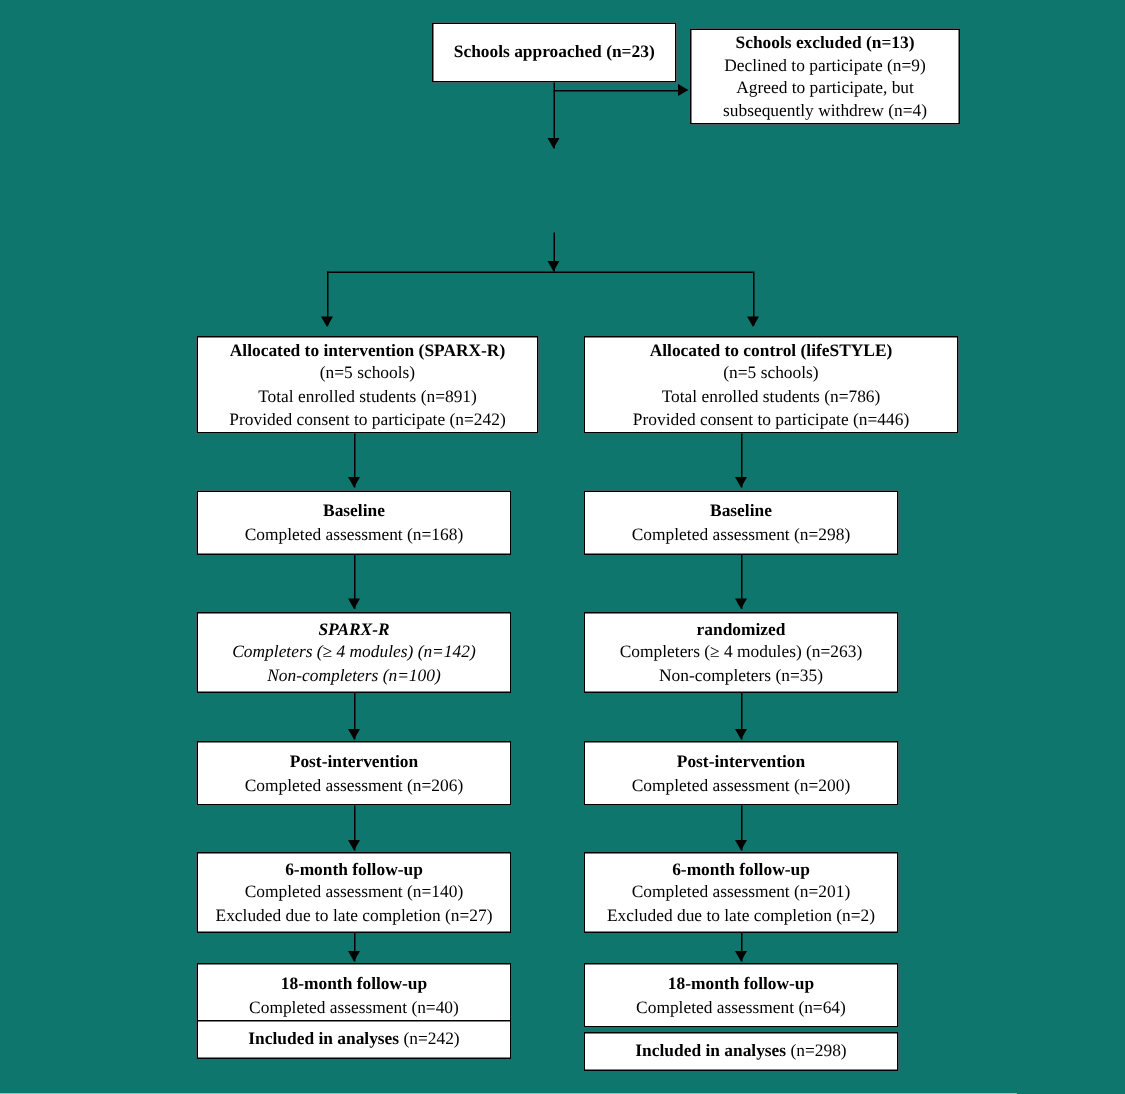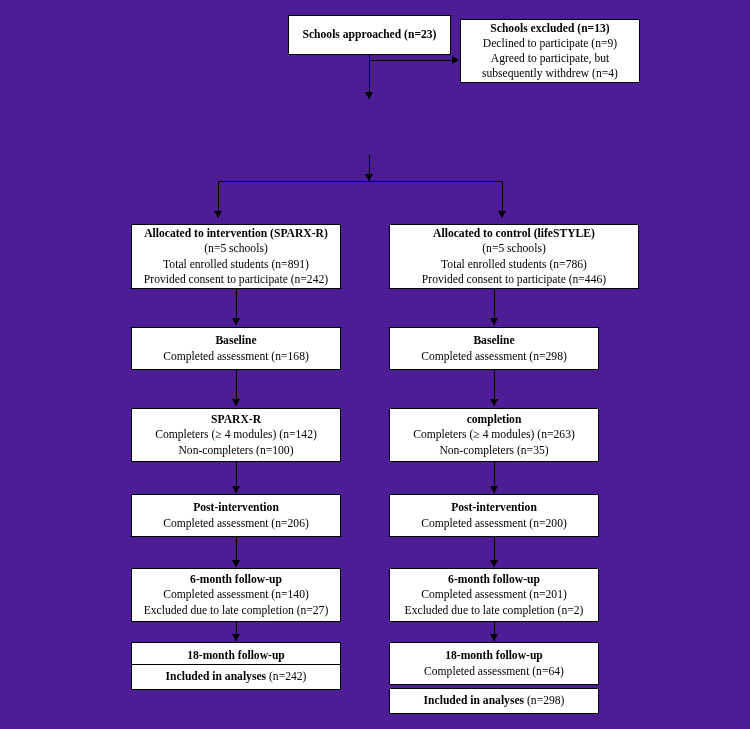--- a/index.html
+++ b/index.html
@@ -9,21 +9,21 @@
     background: #ffffff;
   }
   body {
     font-family: "Liberation Serif", "DejaVu Serif", serif;
     color: #000000;
   }
   #diagram {
     position: relative;
     width: 750px;
     height: 729px;
-    background: #4c1d95;
+    background: #0f766e;
     overflow: hidden;
   }
   .box {
     position: absolute;
     box-sizing: border-box;
     border: 1.4px solid #000000;
     background: #ffffff;
     display: flex;
     flex-direction: column;
     align-items: center;
@@ -95,21 +95,21 @@
 
 
   <div class="vline" style="left:369px; top:155px; height:26px;"></div>
   <div class="arrow-down" style="left:365px; top:174px;"></div>
   <div class="hline" style="left:218px; top:181px; width:284px;"></div>
   <div class="vline" style="left:218px; top:181px; height:36px;"></div>
   <div class="arrow-down" style="left:214px; top:211px;"></div>
   <div class="vline" style="left:502px; top:181px; height:36px;"></div>
   <div class="arrow-down" style="left:498px; top:211px;"></div>
 
-  <div class="box" style="left:131px; top:224px; width:210px; height:65px;">
+  <div class="box" style="left:131px; top:224px; width:228px; height:65px;">
     <span class="ln b">Allocated to intervention (SPARX-R)</span>
     <span class="ln">(n=5 schools)</span>
     <span class="ln">Total enrolled students (n=891)</span>
     <span class="ln">Provided consent to participate (n=242)</span>
   </div>
 
   <div class="box" style="left:389px; top:224px; width:250px; height:65px;">
     <span class="ln b">Allocated to control (lifeSTYLE)</span>
     <span class="ln">(n=5 schools)</span>
     <span class="ln">Total enrolled students (n=786)</span>
@@ -129,28 +129,28 @@
   <div class="box" style="left:389px; top:327px; width:210px; height:43px;">
     <span class="ln b">Baseline</span>
     <span class="ln">Completed assessment (n=298)</span>
   </div>
 
   <div class="vline" style="left:236px; top:370px; height:36px;"></div>
   <div class="arrow-down" style="left:232px; top:399px;"></div>
   <div class="vline" style="left:494px; top:370px; height:36px;"></div>
   <div class="arrow-down" style="left:490px; top:399px;"></div>
 
-  <div class="box" style="left:131px; top:408px; width:210px; height:54px;">
+  <div class="box" style="left:131px; top:408px; width:210px; height:54px;font-style:italic;">
     <span class="ln b">SPARX-R</span>
     <span class="ln">Completers (≥ 4 modules) (n=142)</span>
     <span class="ln">Non-completers (n=100)</span>
   </div>
 
   <div class="box" style="left:389px; top:408px; width:210px; height:54px;">
-    <span class="ln b">completion</span>
+    <span class="ln b">randomized</span>
     <span class="ln">Completers (≥ 4 modules) (n=263)</span>
     <span class="ln">Non-completers (n=35)</span>
   </div>
 
   <div class="vline" style="left:236px; top:462px; height:31px;"></div>
   <div class="arrow-down" style="left:232px; top:486px;"></div>
   <div class="vline" style="left:494px; top:462px; height:31px;"></div>
   <div class="arrow-down" style="left:490px; top:486px;"></div>
 
   <div class="box" style="left:131px; top:494px; width:210px; height:43px;">
@@ -188,21 +188,21 @@
   <div class="box" style="left:131px; top:642px; width:210px; height:43px;">
     <span class="ln b">18-month follow-up</span>
     <span class="ln">Completed assessment (n=40)</span>
   </div>
 
   <div class="box" style="left:389px; top:642px; width:210px; height:43px;">
     <span class="ln b">18-month follow-up</span>
     <span class="ln">Completed assessment (n=64)</span>
   </div>
 
-  <div class="box" style="left:131px; top:664px; width:210px; height:26px;">
+  <div class="box" style="left:131px; top:680px; width:210px; height:26px;">
     <span class="ln mix"><b>Included in analyses</b><span> (n=242)</span></span>
   </div>
 
   <div class="box" style="left:389px; top:688px; width:210px; height:26px;">
     <span class="ln mix"><b>Included in analyses</b><span> (n=298)</span></span>
   </div>
 
 </div>
 
 </body></html>

